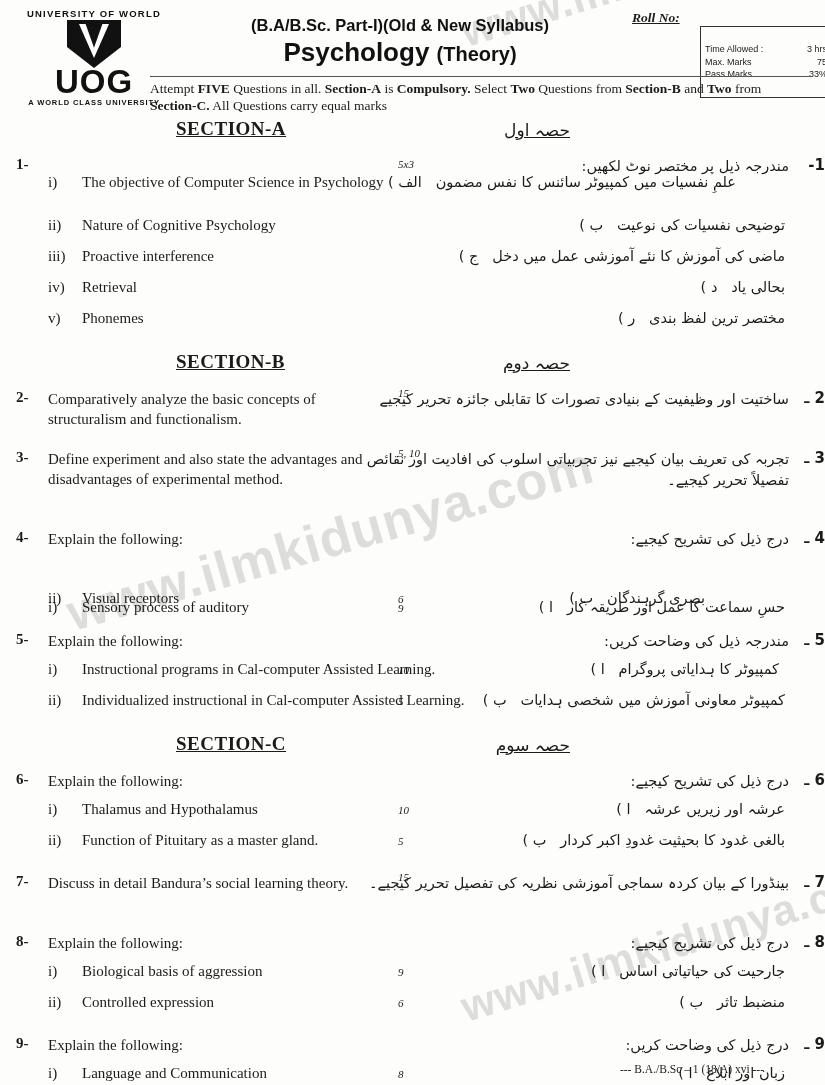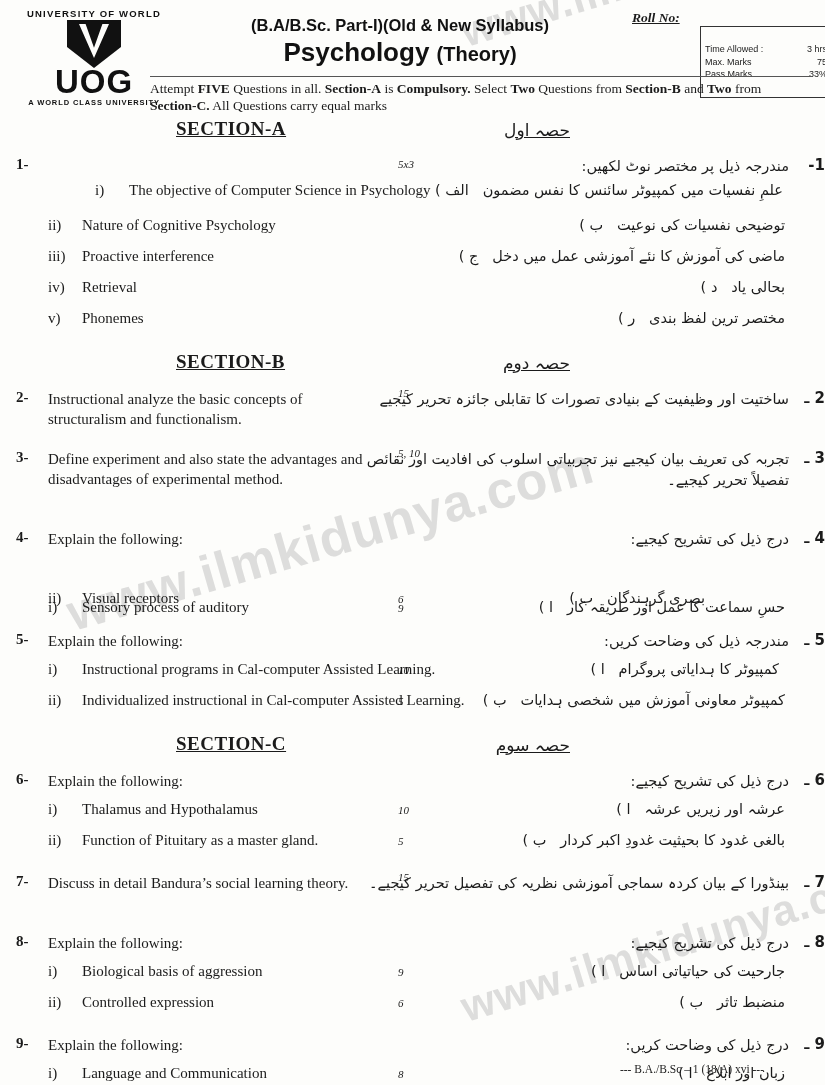--- a/index.html
+++ b/index.html
@@ -321,21 +321,21 @@
       <div class="section-head" style="position: absolute; left: 0px; top: 0px; width: 825px;">
         <div class="section-title">SECTION-A</div>
         <div class="section-urdu">حصہ اول</div>
       </div>
       <div class="q" style="position: absolute; left: 0px; top: 38px; width: 825px;">
         <div class="q-num">1-</div>
         <div class="marks" style="top:2px">5x3</div>
         <div class="q-ur-num" style="top:0px">1-</div>
         <div class="q-ur" style="top:0px">مندرجہ ذیل پر مختصر نوٹ لکھیں:</div>
       </div>
-      <div class="q" style="position: absolute; left: 0px; top: 64px; width: 776px; margin-left: 47px;">
+      <div class="q" style="position: absolute; left: 0px; top: 56px; width: 776px;">
         <div class="q-sub" style="top:0px"><span class="rn">i)</span>The objective of Computer Science in Psychology</div>
         <div class="q-ur-sub" style="top:0px">علمِ نفسیات میں کمپیوٹر سائنس کا نفس مضمون&nbsp;&nbsp;&nbsp;الف )</div>
       </div>
       <div class="q" style="position: absolute; left: 0px; top: 99px; width: 825px;">
         <div class="q-sub" style="top:0px"><span class="rn">ii)</span>Nature of Cognitive Psychology</div>
         <div class="q-ur-sub" style="top:0px">توضیحی نفسیات کی نوعیت&nbsp;&nbsp;&nbsp;ب )</div>
       </div>
       <div class="q" style="position: absolute; left: 0px; top: 130px; width: 825px;">
         <div class="q-sub" style="top:0px"><span class="rn">iii)</span>Proactive interference</div>
         <div class="q-ur-sub" style="top:0px">ماضی کی آموزش کا نئے آموزشی عمل میں دخل&nbsp;&nbsp;&nbsp;ج )</div>
@@ -347,21 +347,21 @@
       <div class="q" style="position: absolute; left: 0px; top: 192px; width: 825px;">
         <div class="q-sub" style="top:0px"><span class="rn">v)</span>Phonemes</div>
         <div class="q-ur-sub" style="top:0px">مختصر ترین لفظ بندی&nbsp;&nbsp;&nbsp;ر )</div>
       </div>
       <div class="section-head" style="position: absolute; left: 0px; top: 233px; width: 825px;">
         <div class="section-title">SECTION-B</div>
         <div class="section-urdu">حصہ دوم</div>
       </div>
       <div class="q" style="position: absolute; left: 0px; top: 271px; width: 825px;">
         <div class="q-num">2-</div>
-        <div class="q-en">Instructional analyze the basic concepts of structuralism and functionalism.</div>
+        <div class="q-en">Comparatively analyze the basic concepts of structuralism and functionalism.</div>
         <div class="marks" style="top:-2px">15</div>
         <div class="q-ur-num" style="top:0px">2 ـ</div>
         <div class="q-ur" style="top:0px">ساختیت اور وظیفیت کے بنیادی تصورات کا تقابلی جائزہ تحریر کیجیے</div>
       </div>
       <div class="q" style="position: absolute; left: 0px; top: 331px; width: 825px;">
         <div class="q-num">3-</div>
         <div class="q-en">Define experiment and also state the advantages and disadvantages of experimental method.</div>
         <div class="marks" style="top:-2px">5, 10</div>
         <div class="q-ur-num" style="top:0px">3 ـ</div>
         <div class="q-ur" style="top:0px">تجربہ کی تعریف بیان کیجیے نیز تجربیاتی اسلوب کی افادیت اور نقائص تفصیلاً تحریر کیجیے۔</div>

